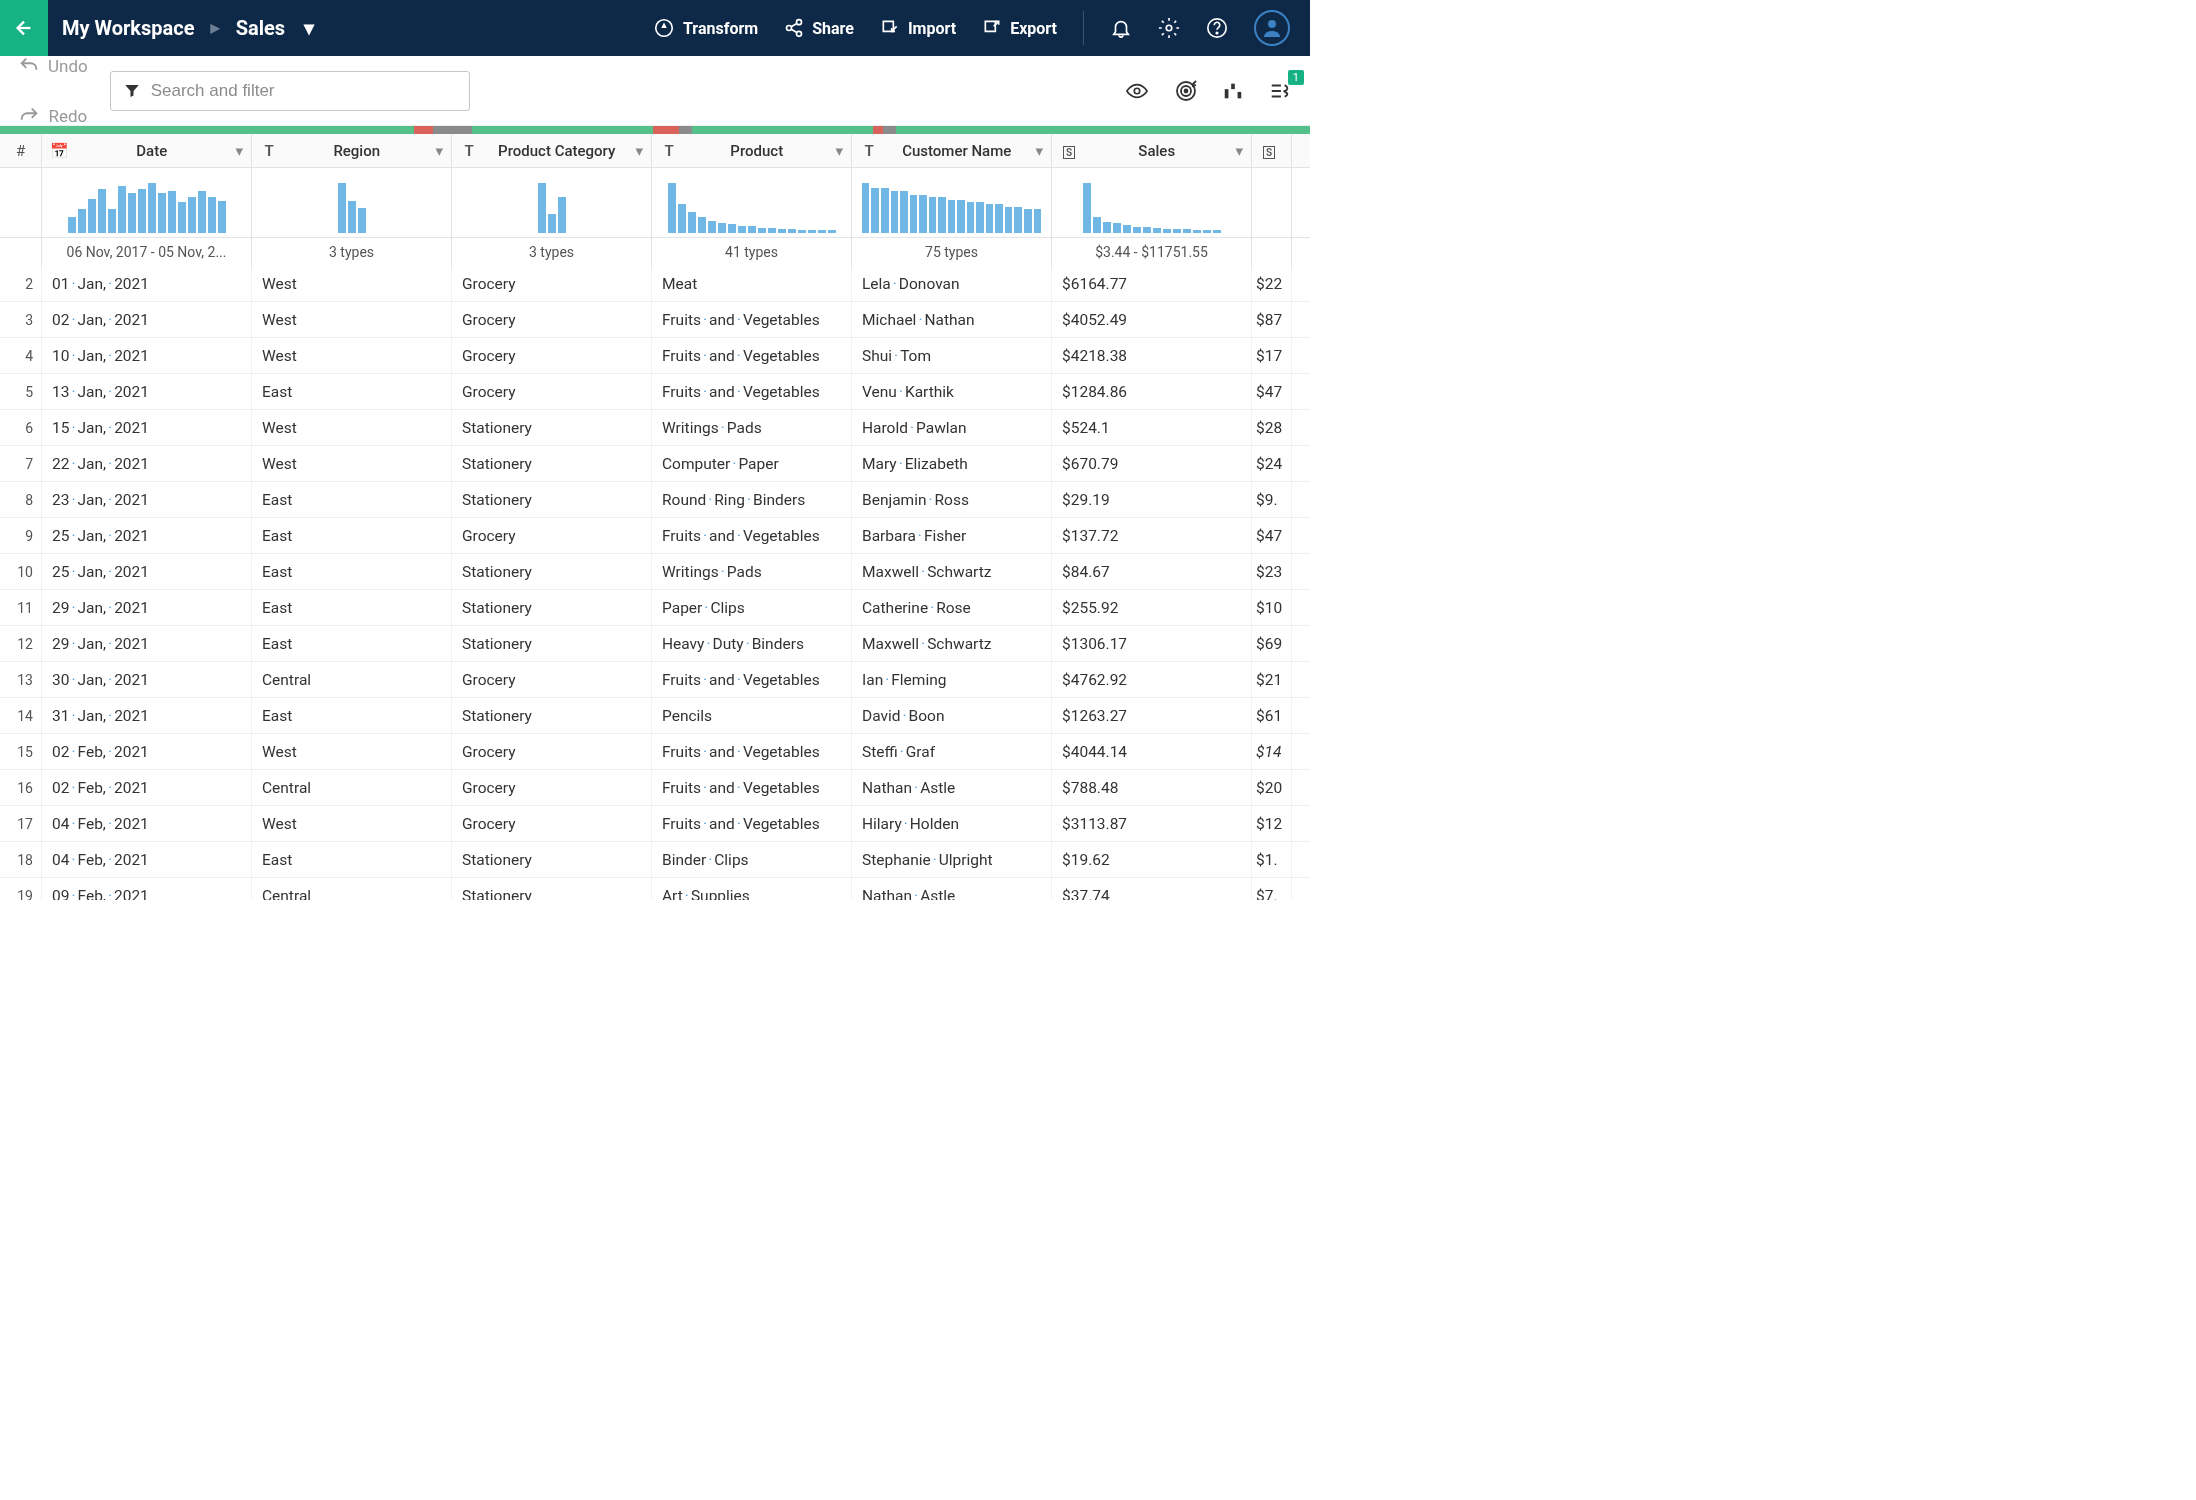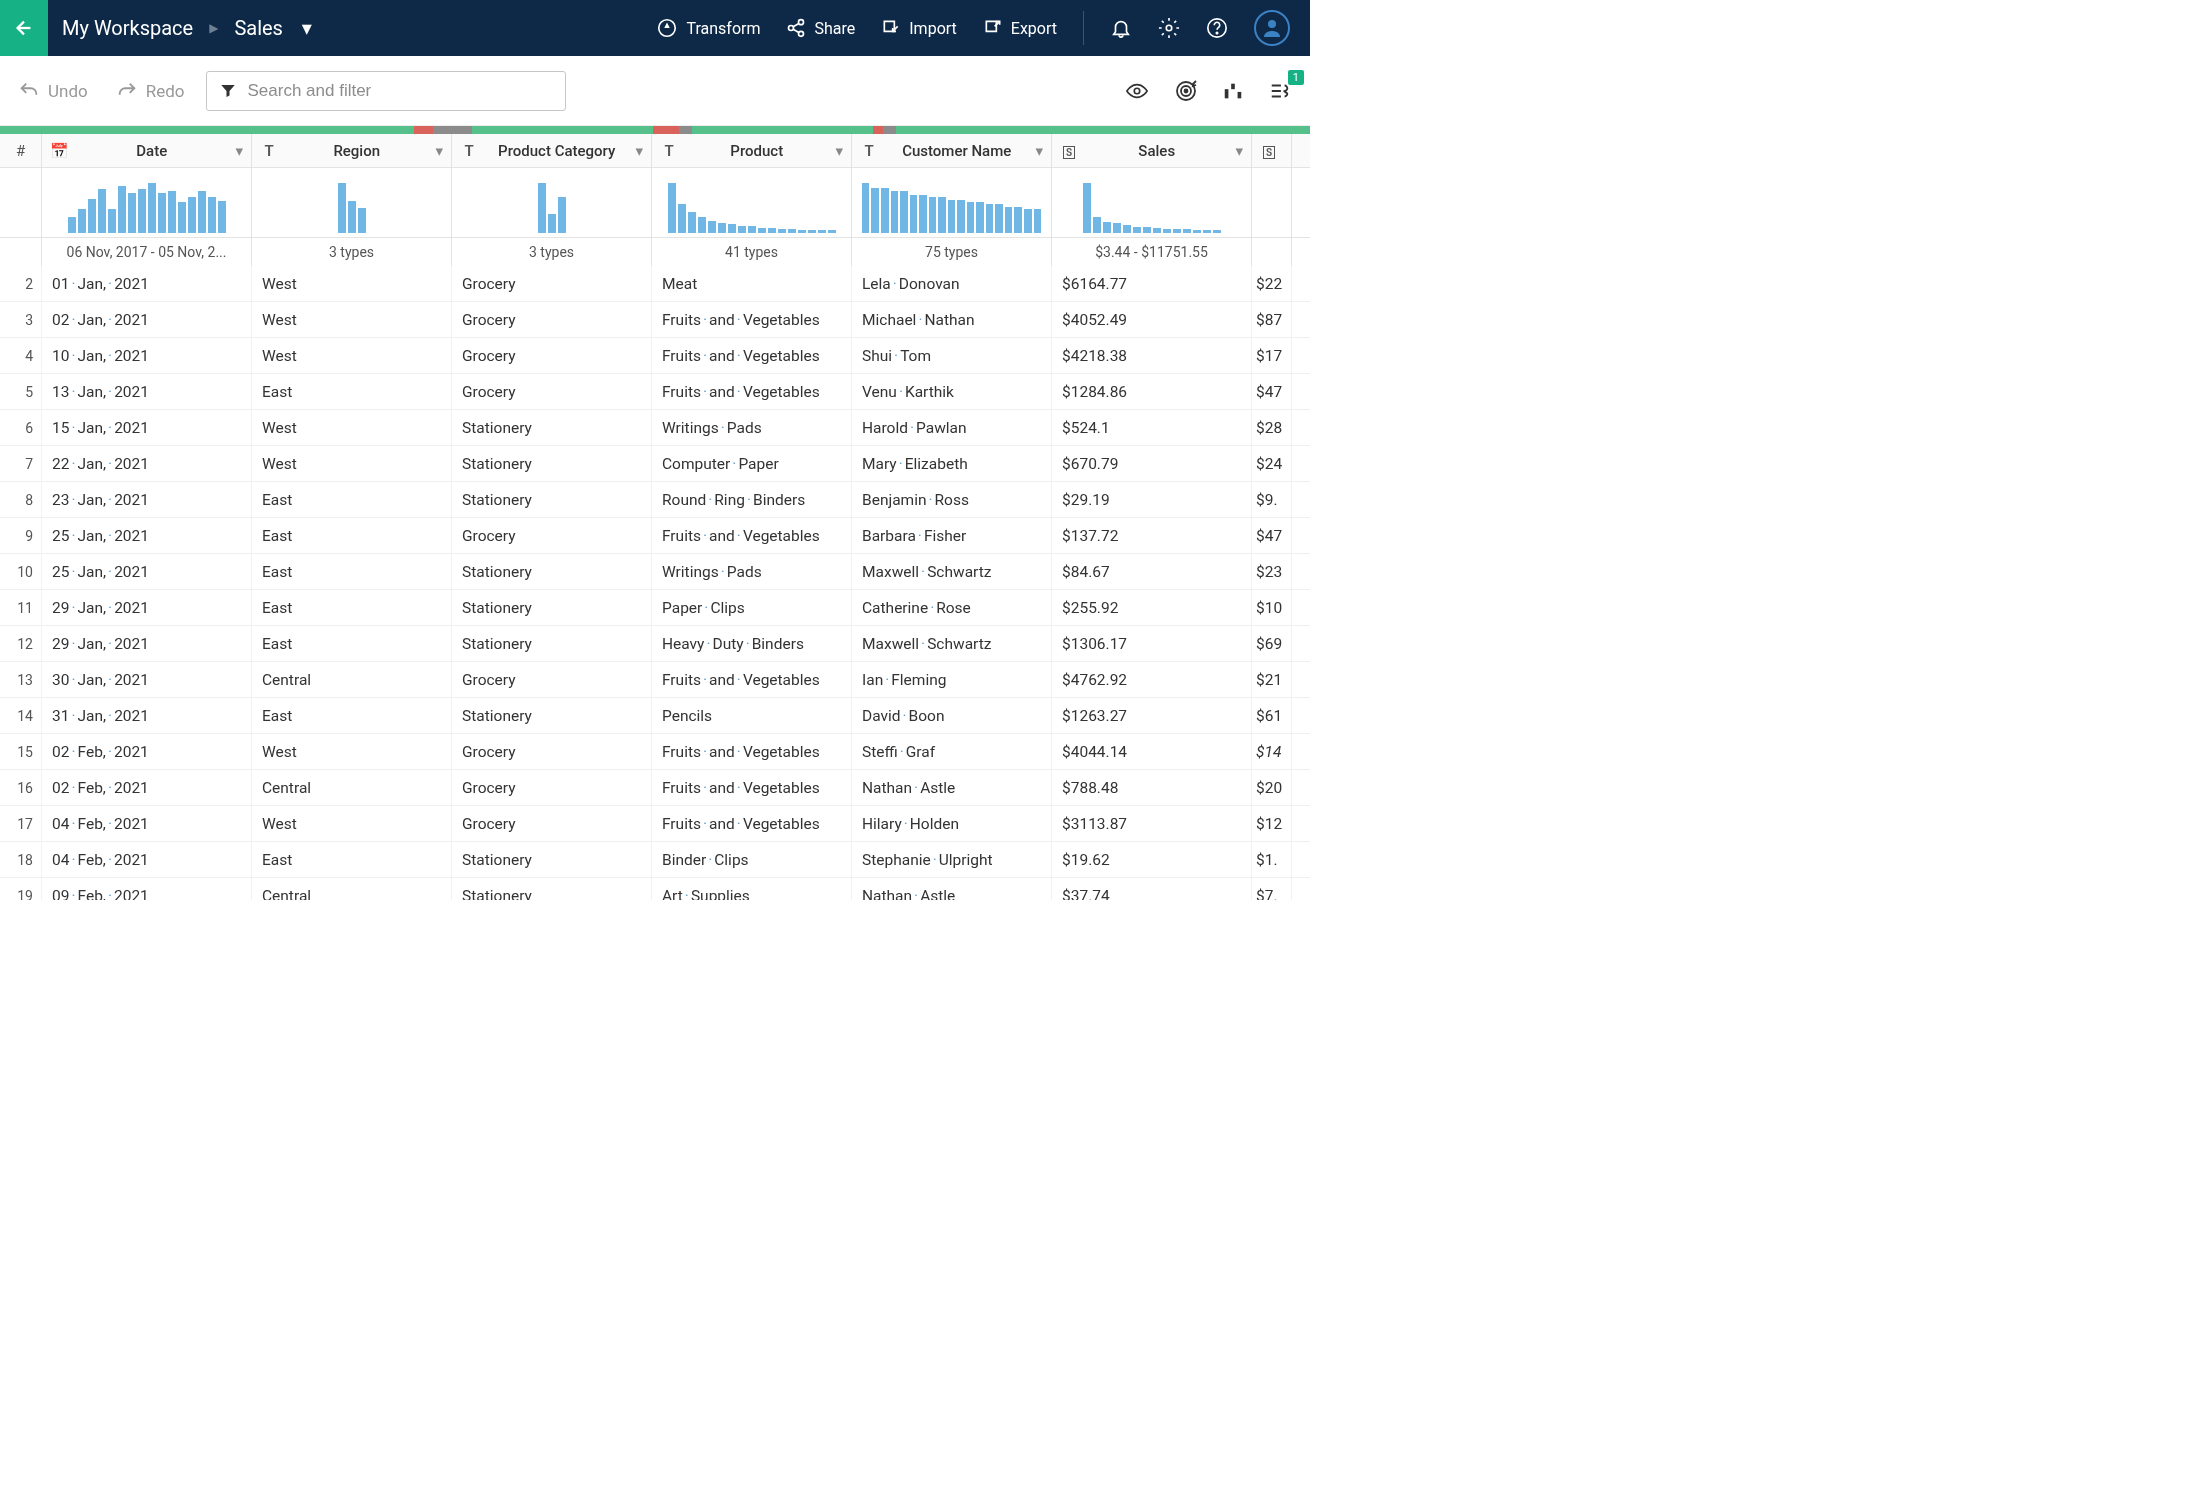--- a/index.html
+++ b/index.html
@@ -1,35 +1,35 @@
 <!DOCTYPE html>
 <html><head>
 <meta charset="utf-8">
 <style>
 * { margin: 0; padding: 0; box-sizing: border-box; }
 body { font-family: -apple-system, BlinkMacSystemFont, "Segoe UI", Roboto, sans-serif; font-size: 14px; color: #333; overflow: hidden; }
 .app { width: 1310px; height: 900px; display: flex; flex-direction: column; background: #fff; }
 
 
-.header { background: #0e2847; height: 56px; display: flex; align-items: center; color: #fff; }
+.header { background: #0e2847; height: 56px; display: flex; align-items: center; color: #fff; font-weight: bold; }
 .back-btn { width: 48px; height: 56px; background: #16b285; display: flex; align-items: center; justify-content: center; cursor: pointer; }
 .breadcrumb { display: flex; align-items: center; gap: 16px; margin-left: 14px; font-size: 20px; }
 .breadcrumb-item { color: #fff; }
 .breadcrumb-sep { color: #6e8095; font-size: 12px; }
 .breadcrumb-caret { color: #fff; margin-left: 4px; }
 .header-spacer { flex: 1; }
 .header-actions { display: flex; align-items: center; gap: 26px; padding-right: 20px; }
 .header-action { display: flex; align-items: center; gap: 8px; font-size: 16px; cursor: pointer; color: #fff; }
 .header-divider { width: 1px; height: 34px; background: #395271; }
 .header-icon-btn { cursor: pointer; display: flex; align-items: center; justify-content: center; }
 .avatar { width: 36px; height: 36px; border-radius: 50%; border: 2px solid #3b82c4; display:flex; align-items:center; justify-content:center; }
 
 
 .toolbar { height: 70px; display: flex; align-items: center; padding: 0 18px; gap: 12px; border-bottom: 1px solid #eee; }
-.undo-redo { display: flex; align-items: flex-end; gap: 28px; }
+.undo-redo { display: flex; align-items: center; gap: 28px; flex-direction: column; }
 .ur-btn { color: #999; display: flex; align-items: center; gap: 8px; cursor: pointer; font-size: 17px; }
 .search-box { display:flex; align-items:center; border:1px solid #c6c6c6; height:40px; width:360px; border-radius:3px; padding:0 12px; margin-left: 10px; }
 .search-input { border:none; outline:none; font-size:17px; flex:1; margin-left:10px; }
 .search-input::placeholder { color:#8c8c8c; }
 .toolbar-spacer { flex:1; }
 .toolbar-icons { display:flex; align-items:center; gap:24px; }
 .toolbar-icon { cursor:pointer; position: relative; }
 .badge { position:absolute; top:-10px; right:-12px; background:#16b285; color:#fff; font-size:11px; padding:1px 5px; border-radius:2px; }
 
 

